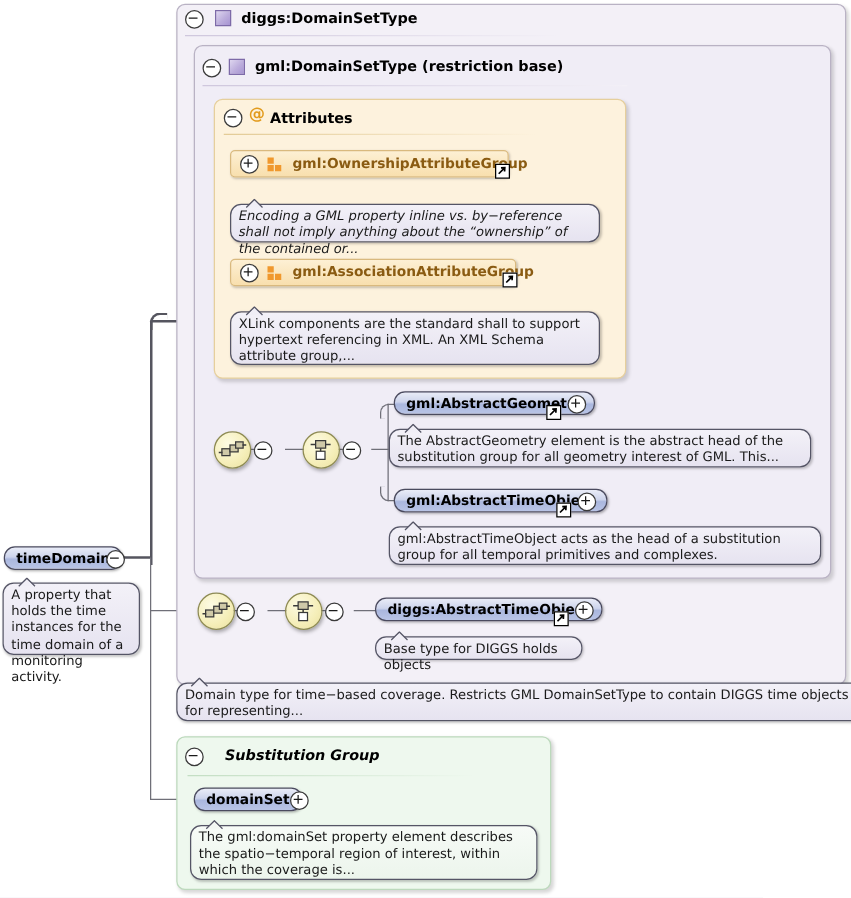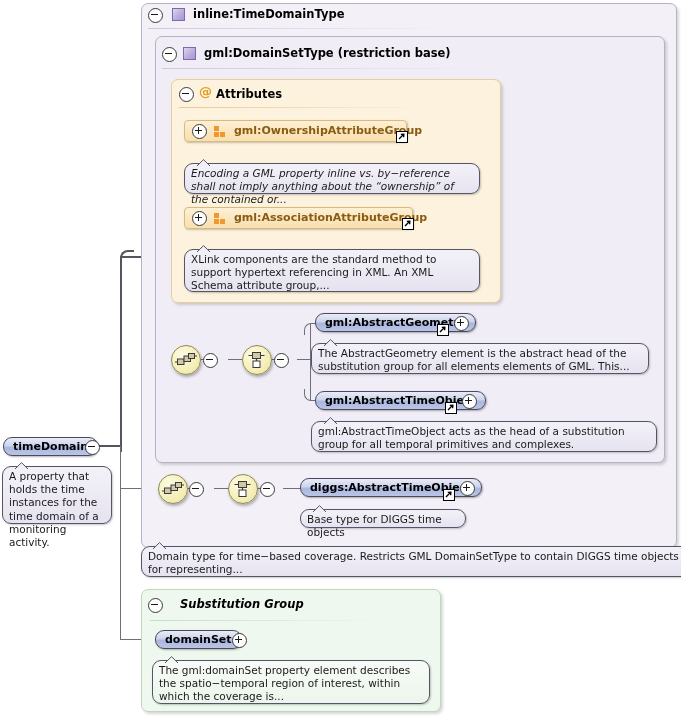--- a/index.html
+++ b/index.html
@@ -144,21 +144,21 @@
 
 <div class="ln v abs" style="left:120px;top:446px;width:1px;height:194px;"></div>
 <div class="ln h abs" style="left:120px;top:639px;width:35px;height:1px;"></div>
 
 <div class="ln h abs" style="left:120px;top:488px;width:40px;height:1px;"></div>
 
 <div class="panel panel-outer" style="left:141px;top:3px;width:536px;height:545px;"></div>
 <div class="pm pm-abs" style="left:148px;top:8px;"></div>
 <div class="ico-type abs" style="left:172px;top:8px;"></div>
 <div class="panel-title" style="left:193px;top:7px;">
-  <span>inline:TimeDomainType</span>
+  <span>diggs:DomainSetType</span>
 </div>
 <div class="panel-sep sep-purple abs" style="left:148px;top:28px;width:300px;"></div>
 
 <div class="panel panel-inner" style="left:155px;top:36px;width:510px;height:427px;"></div>
 <div class="pm pm-abs" style="left:162px;top:47px;"></div>
 <div class="ico-type abs" style="left:183px;top:47px;"></div>
 <div class="panel-title" style="left:204px;top:46px;">
   <span>gml:DomainSetType (restriction base)</span>
 </div>
 <div class="panel-sep sep-purple abs" style="left:162px;top:68px;width:340px;"></div>
@@ -202,21 +202,21 @@
       <i></i>
     </span>
   <span>gml:AssociationAttributeGroup</span>
 </div>
 <div class="extlink" style="left:402px;top:218px;">
   <svg width="9" height="9" viewBox="0 0 10 10">
       <path d="M2.2 7.8 L7.2 2.8 M4.2 2.6 L7.6 2.4 L7.4 5.8" stroke="#000" stroke-width="1.5" fill="none"></path>
     </svg>
 </div>
 <div class="bubble" style="left:184px;top:249px;width:296px;height:43px;">
-  <span>XLink components are the standard method to support hypertext referencing in XML. An XML Schema attribute group,...</span>
+  <span>XLink components are the standard shall to support hypertext referencing in XML. An XML Schema attribute group,...</span>
 </div>
 <div class="abs" style="left:196px;top:243px;">
   <svg width="16" height="8" viewBox="0 0 16 8">
       <path d="M1 7 L7.5 0.6 L14 7" fill="#f0eef6" stroke="#555566" stroke-width="1"></path>
     </svg>
 </div>
 
 <div class="ln h abs" style="left:199px;top:359px;width:16px;"></div>
 <div class="ln h abs" style="left:228px;top:359px;width:16px;"></div>
 <div class="ln h abs" style="left:270px;top:359px;width:14px;"></div>
@@ -249,21 +249,21 @@
 <div class="elem" style="left:315px;top:313px;">
   <span>gml:AbstractGeometry</span>
 </div>
 <div class="extlink" style="left:437px;top:324px;">
   <svg width="9" height="9" viewBox="0 0 10 10">
       <path d="M2.2 7.8 L7.2 2.8 M4.2 2.6 L7.6 2.4 L7.4 5.8" stroke="#000" stroke-width="1.5" fill="none"></path>
     </svg>
 </div>
 <span class="pm plus pm-abs" style="left:454px;top:316px;"></span>
 <div class="bubble" style="left:311px;top:343px;width:338px;height:31px;">
-  <span>The AbstractGeometry element is the abstract head of the substitution group for all elements elements of GML. This...</span>
+  <span>The AbstractGeometry element is the abstract head of the substitution group for all geometry interest of GML. This...</span>
 </div>
 <div class="abs" style="left:323px;top:337px;">
   <svg width="16" height="8" viewBox="0 0 16 8">
       <path d="M1 7 L7.5 0.6 L14 7" fill="#f0eef6" stroke="#555566" stroke-width="1"></path>
     </svg>
 </div>
 
 <div class="elem" style="left:315px;top:391px;">
   <span>gml:AbstractTimeObject</span>
 </div>
@@ -309,21 +309,21 @@
 <div class="elem" style="left:300px;top:478px;">
   <span>diggs:AbstractTimeObject</span>
 </div>
 <div class="extlink" style="left:443px;top:489px;">
   <svg width="9" height="9" viewBox="0 0 10 10">
       <path d="M2.2 7.8 L7.2 2.8 M4.2 2.6 L7.6 2.4 L7.4 5.8" stroke="#000" stroke-width="1.5" fill="none"></path>
     </svg>
 </div>
 <span class="pm plus pm-abs" style="left:460px;top:481px;"></span>
 <div class="bubble" style="left:300px;top:509px;width:166px;height:19px;">
-  <span>Base type for DIGGS time objects</span>
+  <span>Base type for DIGGS holds objects</span>
 </div>
 <div class="abs" style="left:312px;top:503px;">
   <svg width="16" height="8" viewBox="0 0 16 8">
       <path d="M1 7 L7.5 0.6 L14 7" fill="#f0eef6" stroke="#555566" stroke-width="1"></path>
     </svg>
 </div>
 
 <div class="bubble" style="left:141px;top:546px;width:551px;height:31px;">
   <span>Domain type for time−based coverage. Restricts GML DomainSetType to contain DIGGS time objects for representing...</span>
 </div>

